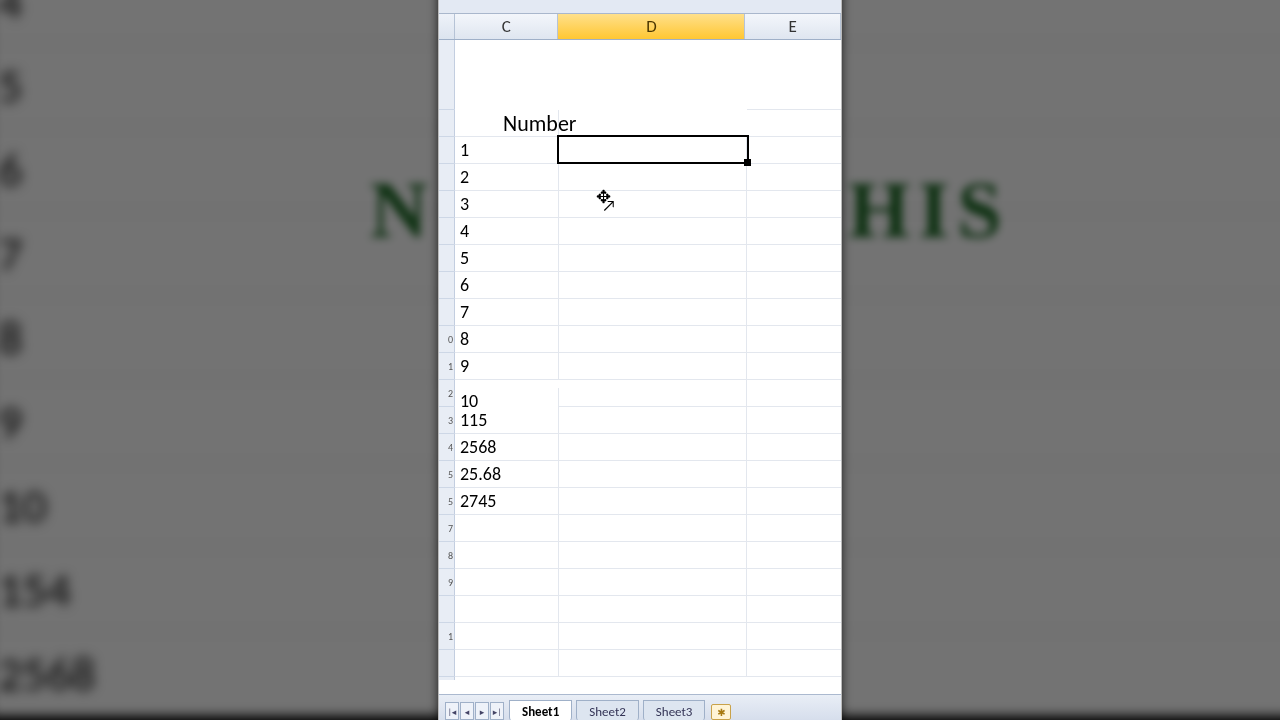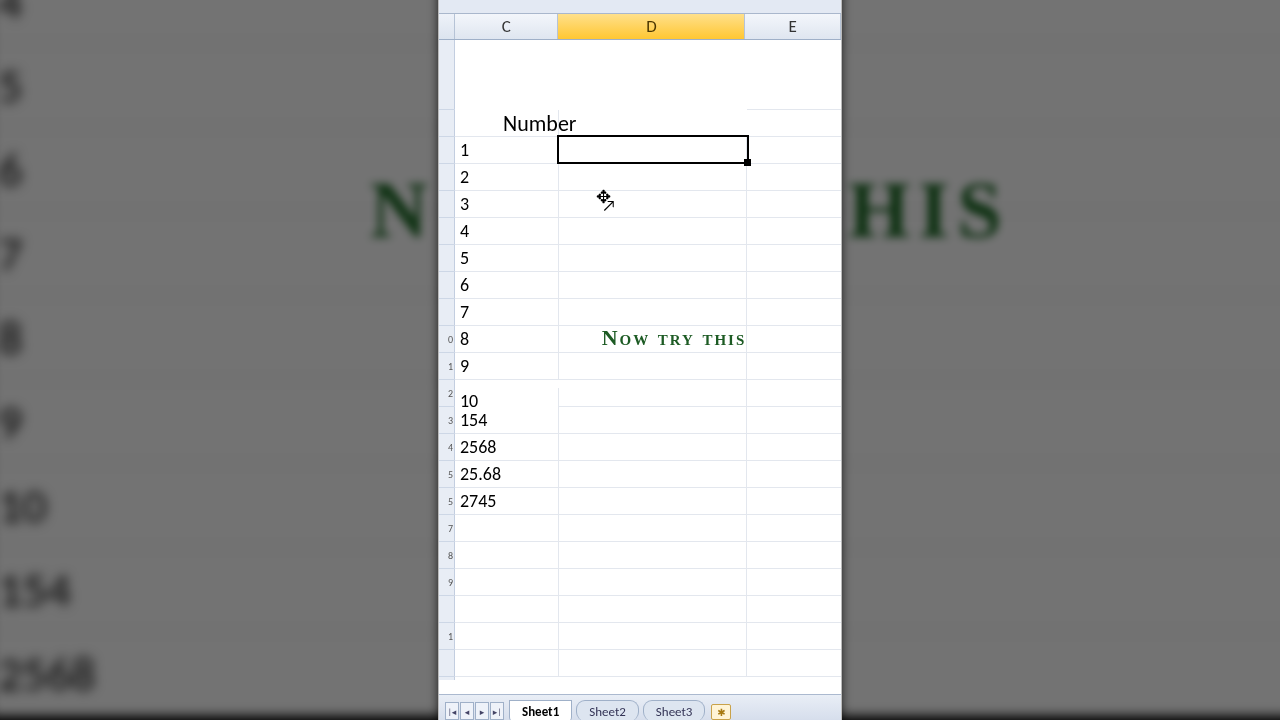--- a/index.html
+++ b/index.html
@@ -92,21 +92,21 @@
   width:14px;height:18px;border:1px solid #9fb0c8;background:#eef2f9;
   margin-right:1px;display:flex;align-items:center;justify-content:center;
   font-size:9px;color:#446;
 }
 .tab {
   margin-left:4px; padding:3px 12px 2px; background:#fff;
   border:1px solid #9fb0c8;border-bottom:none;border-radius:0 0 4px 4px;
   transform: translateY(1px);
   position:relative;
 }
-.tab.inactive { background:#dde5f0; color:#335;border-radius:9px; }
+.tab.inactive { background:#dde5f0; color:#335; }
 .tab.active { font-weight:700; background:#fff; z-index:2;}
 .tab-insert {
   width:20px;height:16px;margin-left:6px;border:1px solid #c9a24a;
   background:#fff4d6;border-radius:2px;display:flex;align-items:center;justify-content:center;
   font-size:10px;color:#a87a12;
 }
 
 .move-cursor {
   position:absolute; left:157px; top:146px; z-index:5; font-size:18px; color:#000;
   pointer-events:none;
@@ -201,21 +201,21 @@
     <div class="cell c-col" style="top:97px">1</div>
     <div class="cell c-col" style="top:124px">2</div>
     <div class="cell c-col" style="top:151px">3</div>
     <div class="cell c-col" style="top:178px">4</div>
     <div class="cell c-col" style="top:205px">5</div>
     <div class="cell c-col" style="top:232px">6</div>
     <div class="cell c-col" style="top:259px">7</div>
     <div class="cell c-col" style="top:286px">8</div>
     <div class="cell c-col" style="top:313px">9</div>
     <div class="cell c-col" style="top:348px">10</div>
-    <div class="cell c-col" style="top:367px">154</div>
+    <div class="cell c-col" style="top:367px">115</div>
     <div class="cell c-col" style="top:394px">2568</div>
     <div class="cell c-col" style="top:421px">25.68</div>
     <div class="cell c-col" style="top:448px">2745</div>
 
     <div class="cell c-col" style="top:475px"></div>
     <div class="cell c-col" style="top:502px"></div>
     <div class="cell c-col" style="top:529px"></div>
     <div class="cell c-col" style="top:556px"></div>
     <div class="cell c-col" style="top:583px"></div>
     <div class="cell c-col" style="top:610px"></div>
@@ -259,21 +259,20 @@
     <div class="cell e-col" style="top:502px"></div>
     <div class="cell e-col" style="top:529px"></div>
     <div class="cell e-col" style="top:556px"></div>
     <div class="cell e-col" style="top:583px"></div>
     <div class="cell e-col" style="top:610px"></div>
 
     <div class="selected" style="left:118px;top:95px;width:192px;height:29px">
       <div class="fill-handle"></div>
     </div>
 
-    <div class="caption">Now try this</div>
 
     <div class="move-cursor"></div>
   </div>
 
   <div class="sheet-tabs">
     <div class="nav-btn">|◂</div>
     <div class="nav-btn">◂</div>
     <div class="nav-btn">▸</div>
     <div class="nav-btn">▸|</div>
     <div class="tab active">Sheet1</div>

